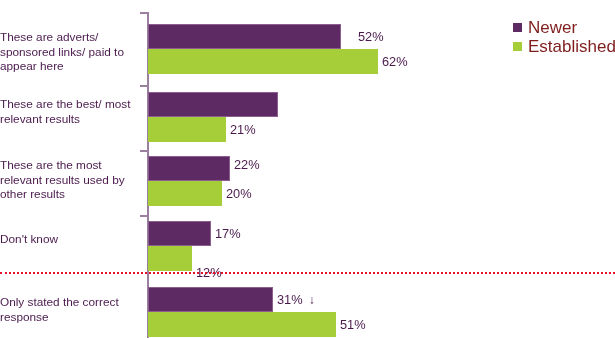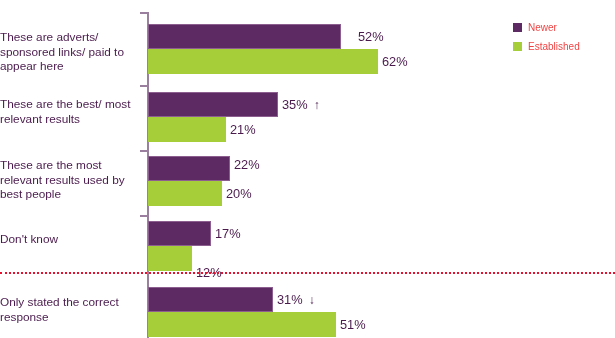--- a/index.html
+++ b/index.html
@@ -30,22 +30,22 @@
     height: 17px;
     margin-bottom: 2px;
   }
   .legend-swatch {
     width: 9px;
     height: 9px;
     margin-right: 6px;
     flex: 0 0 auto;
   }
   .legend-label {
-    font-size: 10px;
-    color: #ef4444;
+    font-size: 17px;
+    color: #7f1d1d;
     line-height: 1;
     white-space: nowrap;
   }
 
   
   .axis-line {
     position: absolute;
     left: 147px;
     top: 12px;
     width: 1.6px;
@@ -143,28 +143,27 @@
   <div class="bar newer" style="top:24px; width:193px"></div>
   <div class="bar-value" style="left:358px; top:24px">52%</div>
   <div class="bar established" style="top:49px; width:230px"></div>
   <div class="bar-value" style="left:382px; top:49px">62%</div>
 
   <div class="cat-label-wrap" style="top:97px">
     <div class="cat-label" style="position:relative">These are the best/ most</div>
     <div class="cat-label" style="position:relative">relevant results</div>
   </div>
   <div class="bar newer" style="top:92px; width:130px"></div>
-  <div class="bar-value" style="left:282px; top:92px"><span>35%</span><span class="arrow">↑</span></div>
   <div class="bar established" style="top:117px; width:78px"></div>
   <div class="bar-value" style="left:230px; top:117px">21%</div>
 
   <div class="cat-label-wrap" style="top:158px">
     <div class="cat-label" style="position:relative">These are the most</div>
     <div class="cat-label" style="position:relative">relevant results used by</div>
-    <div class="cat-label" style="position:relative">best people</div>
+    <div class="cat-label" style="position:relative">other results</div>
   </div>
   <div class="bar newer" style="top:156px; width:82px"></div>
   <div class="bar-value" style="left:234px; top:152px">22%</div>
   <div class="bar established" style="top:181px; width:74px"></div>
   <div class="bar-value" style="left:226px; top:181px">20%</div>
 
   <div class="cat-label-wrap" style="top:232px">
     <div class="cat-label" style="position:relative">Don't know</div>
   </div>
   <div class="bar newer" style="top:221px; width:63px"></div>

